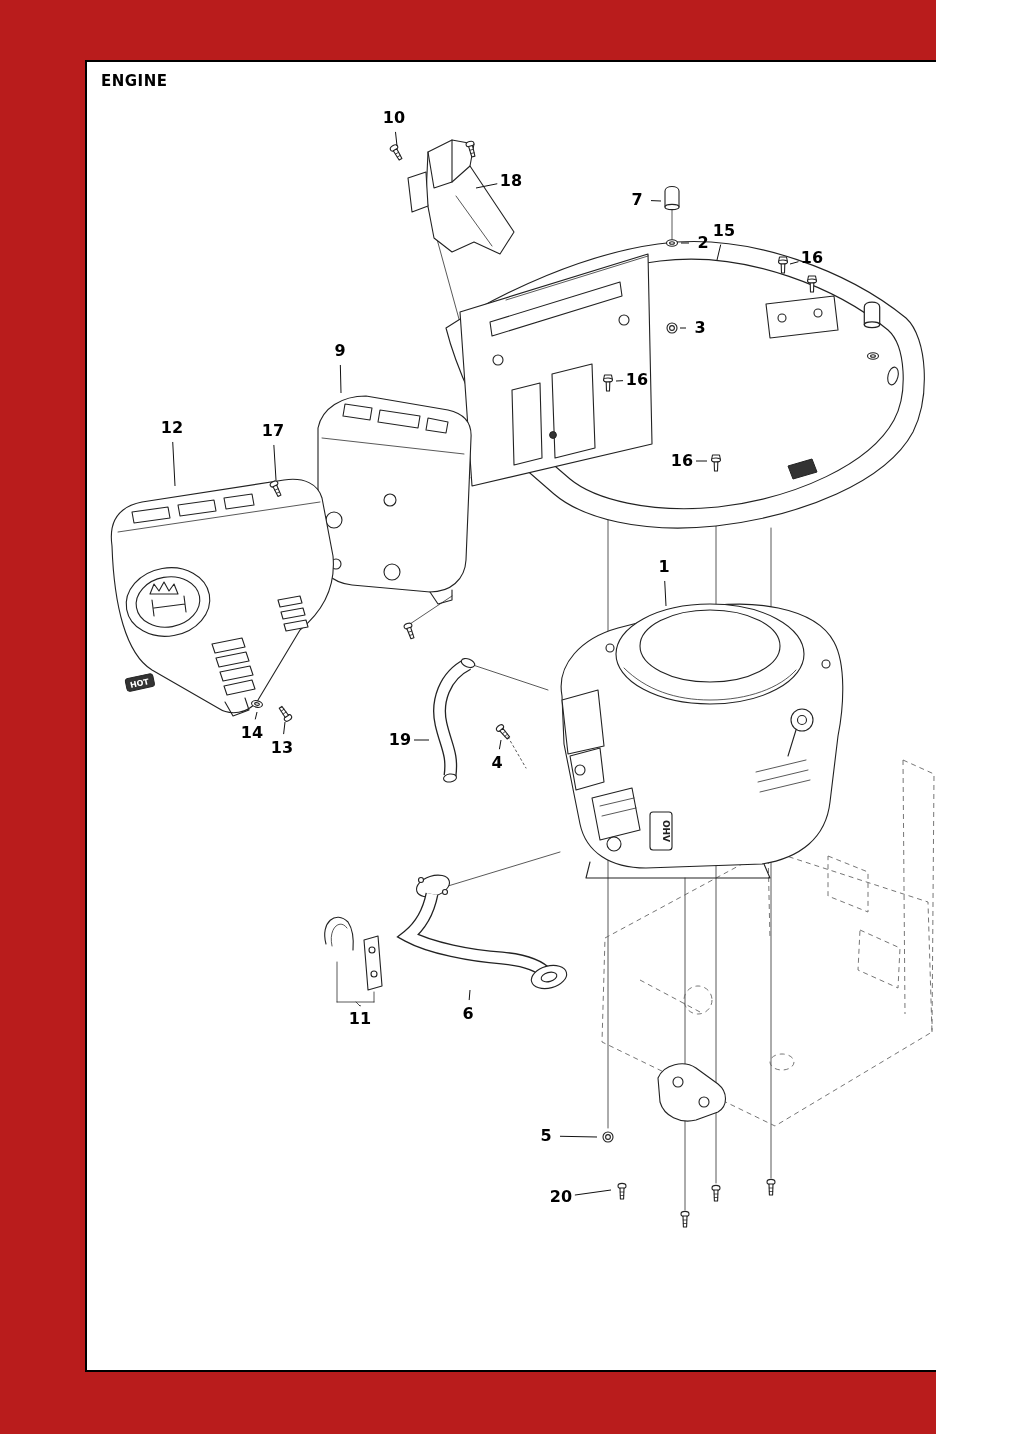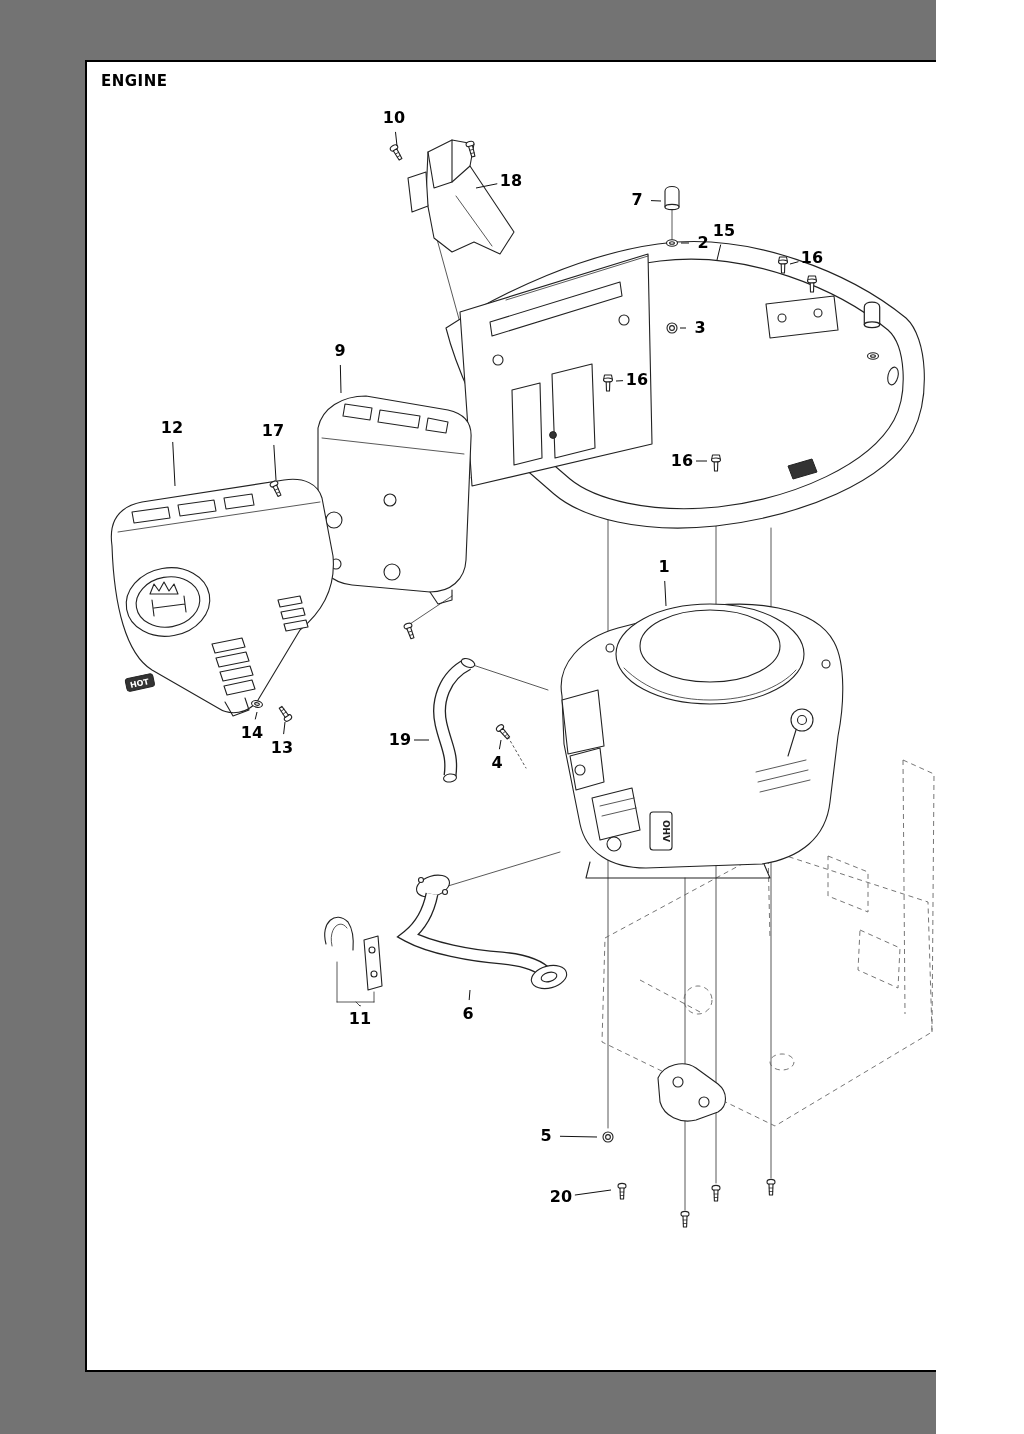--- a/index.html
+++ b/index.html
@@ -1,18 +1,18 @@
 <!DOCTYPE html>
 <html><head>
 <meta charset="utf-8">
 <style>
   *{box-sizing:border-box}
   html,body{margin:0;padding:0;background:#fff;width:1024px;height:1434px;
     font-family:"DejaVu Sans","Liberation Sans",sans-serif}
-  .stage{position:relative;width:936px;height:1434px;background:#737373;overflow:hidden}
+  .stage{position:relative;width:936px;height:1434px;background:#b91c1c;overflow:hidden}
   .sheet-border{position:absolute;left:85px;top:60px;width:922px;height:1312px;border:2px solid #000;background:#fff}
   .sheet-title{position:absolute;left:101px;top:72px;font-weight:bold;font-size:15px;letter-spacing:.5px;color:#000}
   svg.art{position:absolute;left:0;top:0;width:1024px;height:1434px}
   .ln{fill:none;stroke:#222;stroke-width:1.1;stroke-linecap:round;stroke-linejoin:round}
   .thin{stroke-width:.75}
   .fw{fill:#fff;stroke:#222;stroke-width:1.1;stroke-linejoin:round}
   .dk{fill:#333;stroke:#222;stroke-width:1}
   .ghost{fill:none;stroke:#666;stroke-width:.9;stroke-dasharray:5 4}
   .tube{fill:none;stroke:#222;stroke-width:13}
   .tubecore{fill:none;stroke:#fff;stroke-width:10.4}

